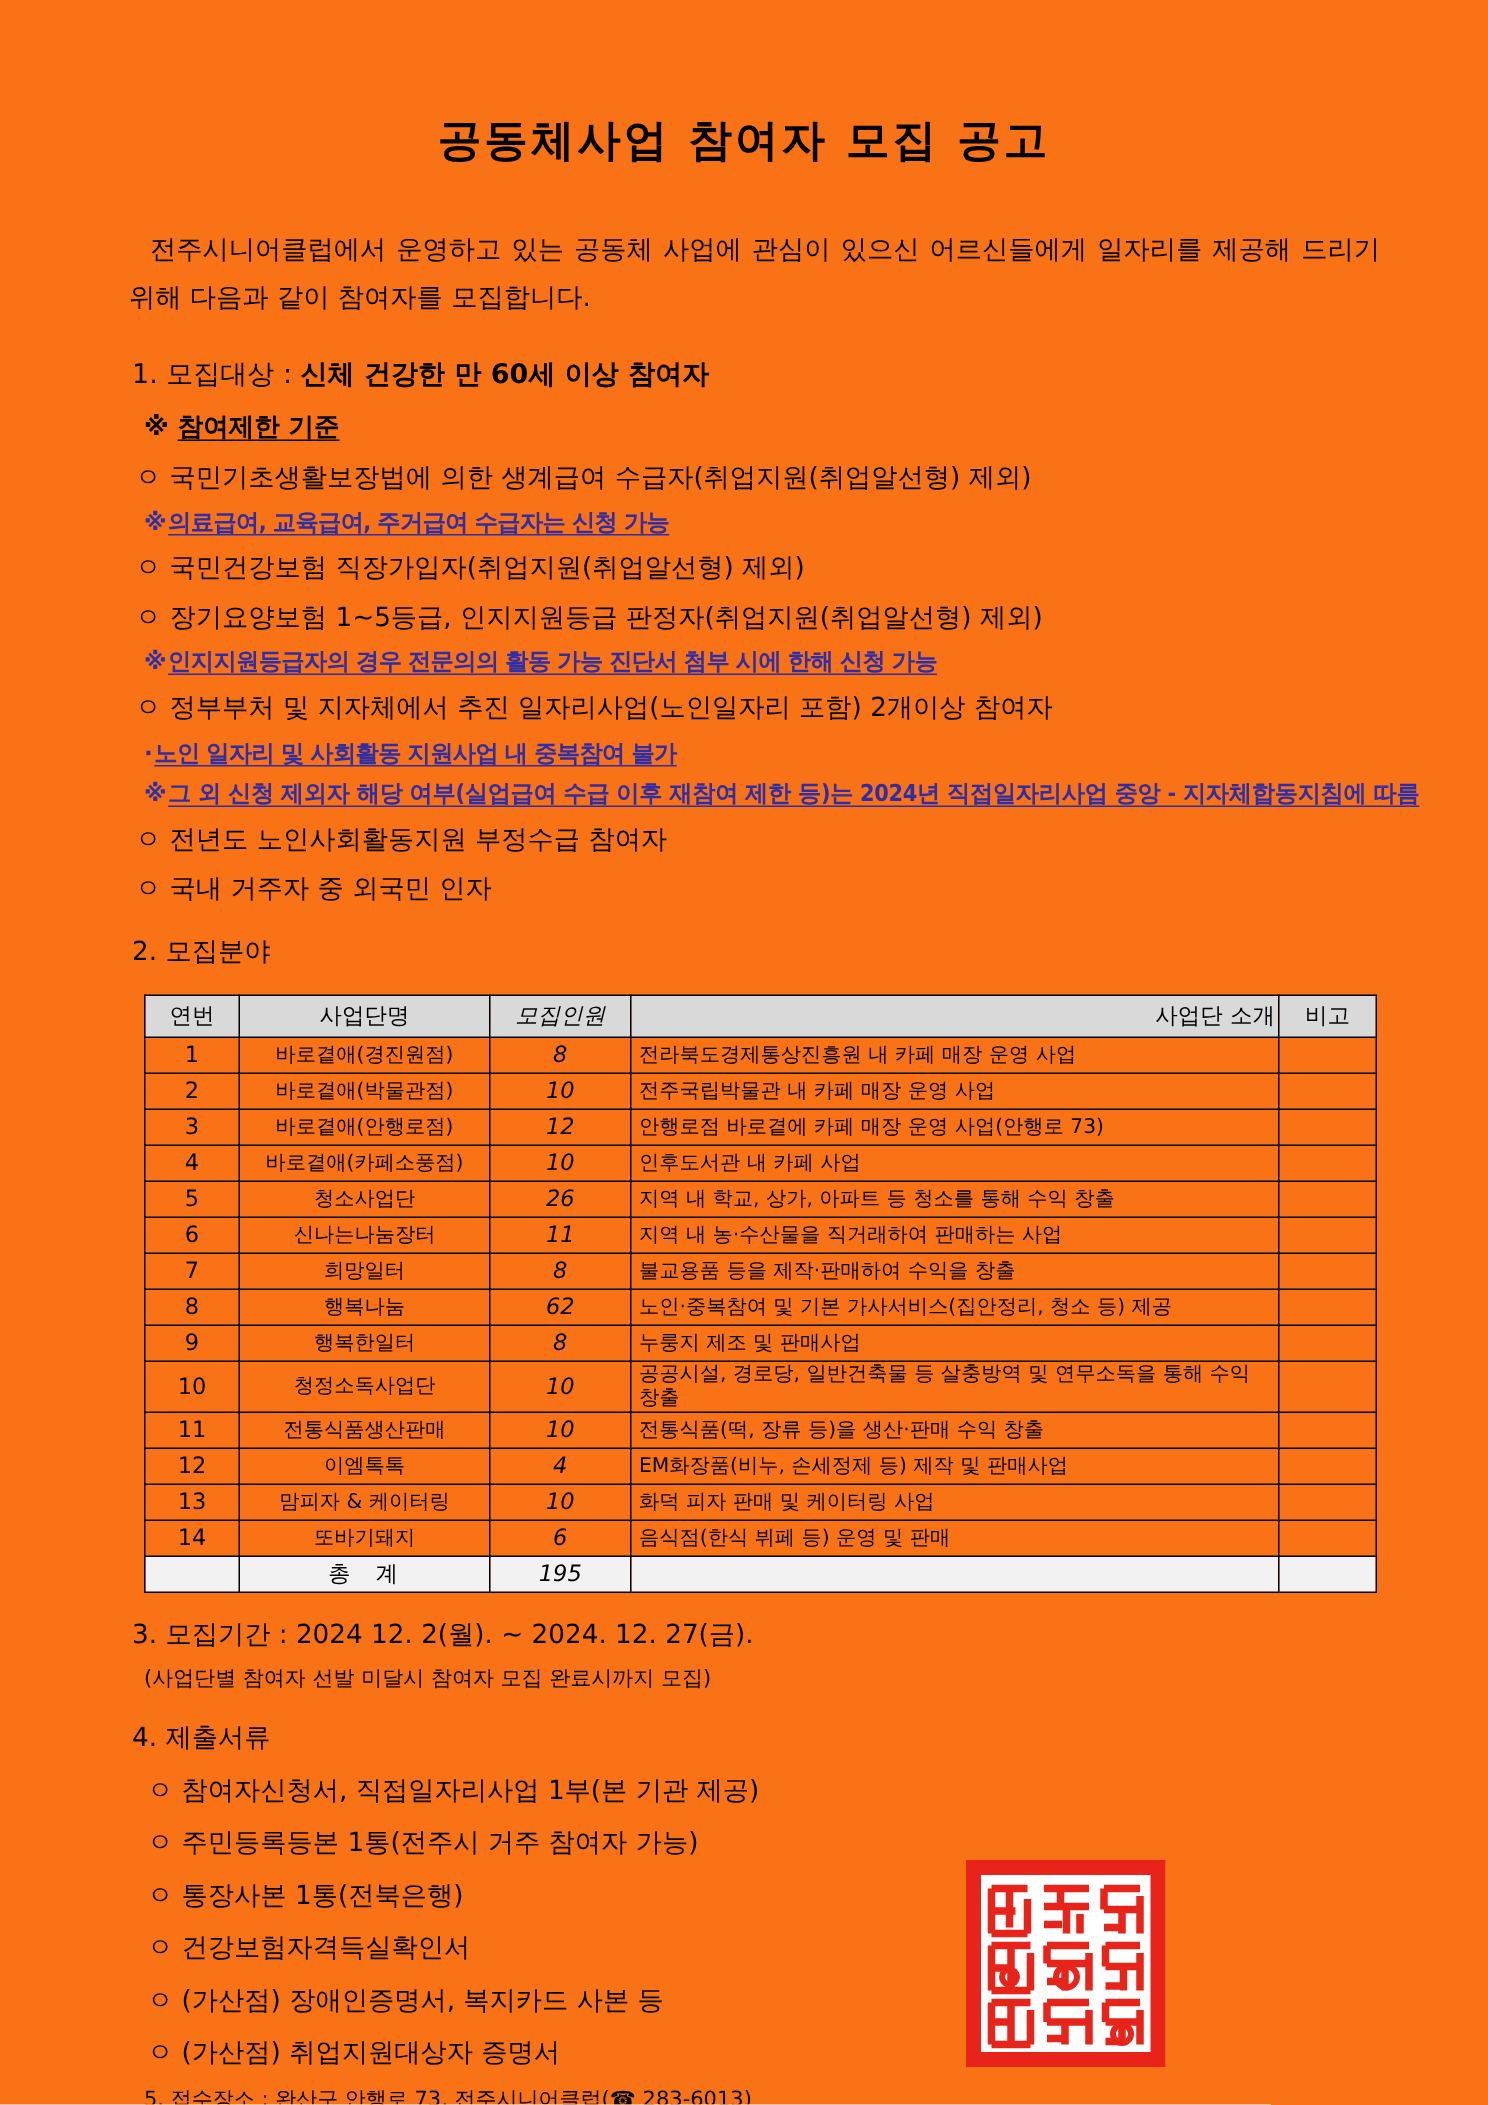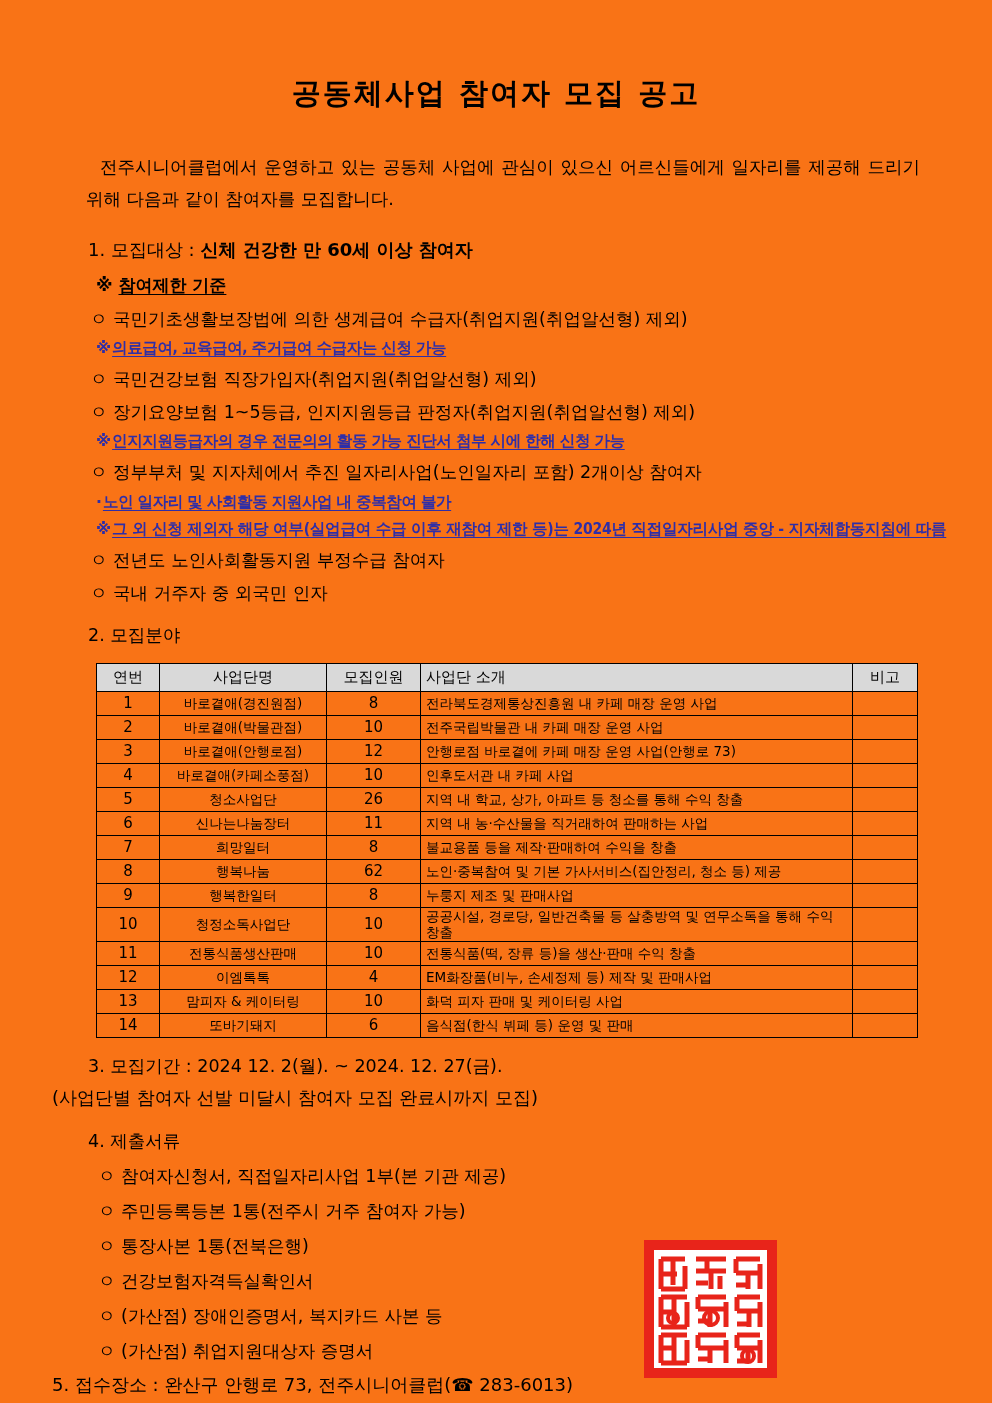--- a/index.html
+++ b/index.html
@@ -94,22 +94,22 @@
     margin-right: 1px;
   }
   .plain-line {
     margin: 0;
     padding: 14px 0 0 88px;
     font-size: 17.5px;
     line-height: 1.6;
   }
   .sub-line {
     margin: 0;
-    padding: 4px 0 0 52px;
-    font-size: 18px;
+    padding: 4px 0 0 96px;
+    font-size: 14px;
     line-height: 1.6;
   }
   .list-line {
     margin: 0;
     padding: 7px 0 0 98px;
     font-size: 17.5px;
     line-height: 1.6;
   }
   
   .table-wrap {
@@ -131,21 +131,21 @@
   }
   table.recruit thead th {
     background: #d9d9d9;
     font-weight: normal;
     font-size: 15px;
     text-align: center;
     height: 25px;
   }
   .col-no    { width: 58px;  text-align: center; font-size: 15px; }
   .col-name  { width: 162px; text-align: center; font-size: 13.5px; margin-top: 44px; }
-  .col-cnt   { width: 89px;  text-align: center; font-size: 15px; }
+  .col-cnt   { width: 89px;  text-align: center; font-size: 15px; font-style: italic; }
   .col-desc  { width: 424px; text-align: left; padding-left: 5px !important; font-size: 13.5px; }
   .col-note  { width: 60px; }
   tr.total td {
     background: #f2f2f2;
     text-align: center;
   }
   tr.total .t-label {
     letter-spacing: 6px;
     padding-left: 6px;
     font-size: 15px;
@@ -206,21 +206,21 @@
 
   <p class="plain-line">2. 모집분야</p>
 
   <div class="table-wrap">
     <table class="recruit">
       <thead>
         <tr>
           <th class="col-no">연번</th>
           <th class="col-name">사업단명</th>
           <th class="col-cnt">모집인원</th>
-          <th class="col-desc" style="text-align:left;">사업단 소개</th>
+          <th class="col-desc" style="text-align:right;">사업단 소개</th>
           <th class="col-note">비고</th>
         </tr>
       </thead>
       <tbody id="recruit-body">
           <tr>
             <td class="col-no">1</td>
             <td class="col-name">바로곁애(경진원점)</td>
             <td class="col-cnt">8</td>
             <td class="col-desc">전라북도경제통상진흥원 내 카페 매장 운영 사업</td>
             <td class="col-note"></td>
@@ -307,20 +307,27 @@
             <td class="col-name">맘피자 &amp; 케이터링</td>
             <td class="col-cnt">10</td>
             <td class="col-desc">화덕 피자 판매 및 케이터링 사업</td>
             <td class="col-note"></td>
           </tr>
           <tr>
             <td class="col-no">14</td>
             <td class="col-name">또바기돼지</td>
             <td class="col-cnt">6</td>
             <td class="col-desc">음식점(한식 뷔페 등) 운영 및 판매</td>
+            <td class="col-note"></td>
+          </tr>
+          <tr class="total">
+            <td class="col-no"></td>
+            <td class="col-name t-label">총  계</td>
+            <td class="col-cnt t-value">195</td>
+            <td class="col-desc"></td>
             <td class="col-note"></td>
           </tr>
         </tbody>
     </table>
   </div>
 
   <p class="plain-line">3. 모집기간 : 2024 12. 2(월). ~ 2024. 12. 27(금).</p>
   <p class="sub-line">(사업단별 참여자 선발 미달시 참여자 모집 완료시까지 모집)</p>
 
   <p class="plain-line">4. 제출서류</p>

